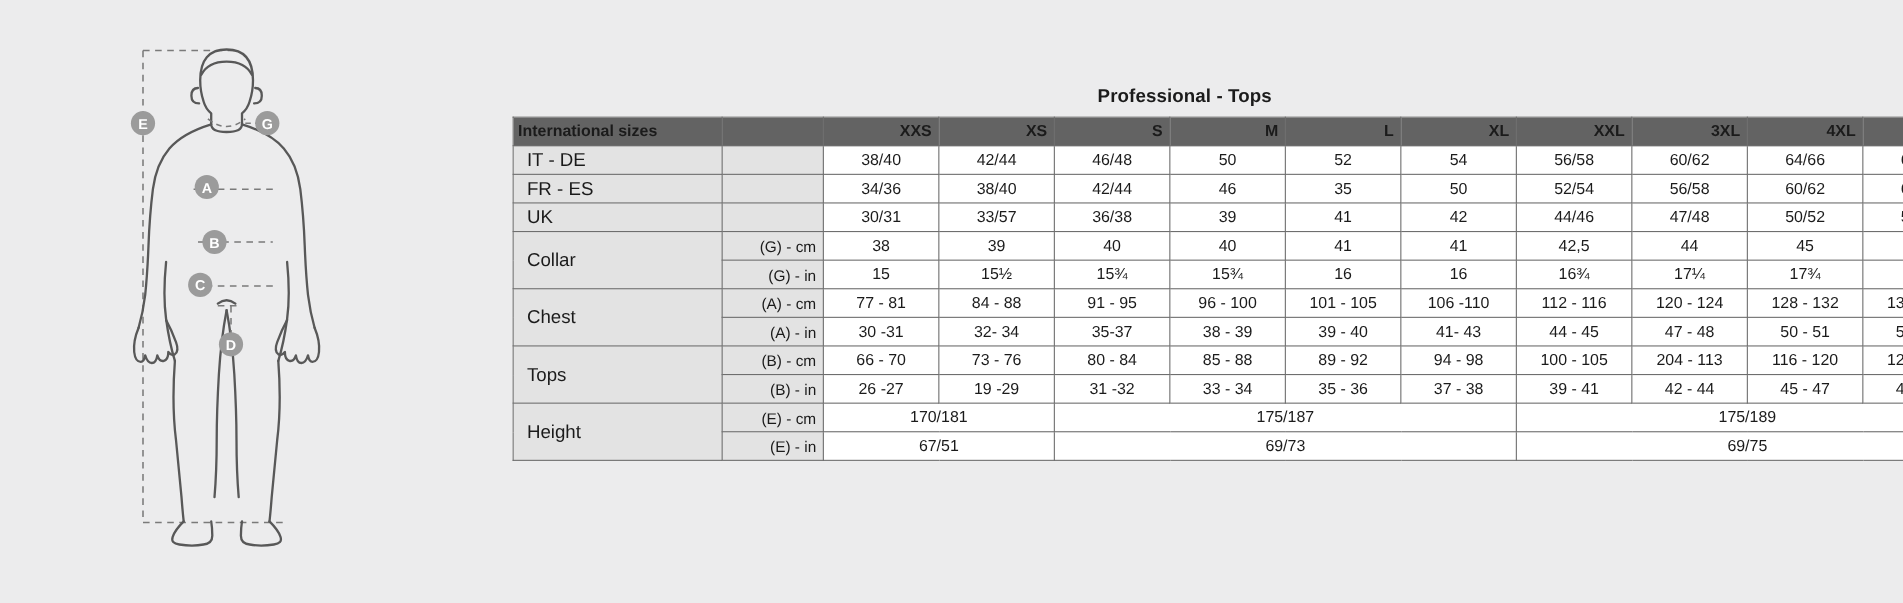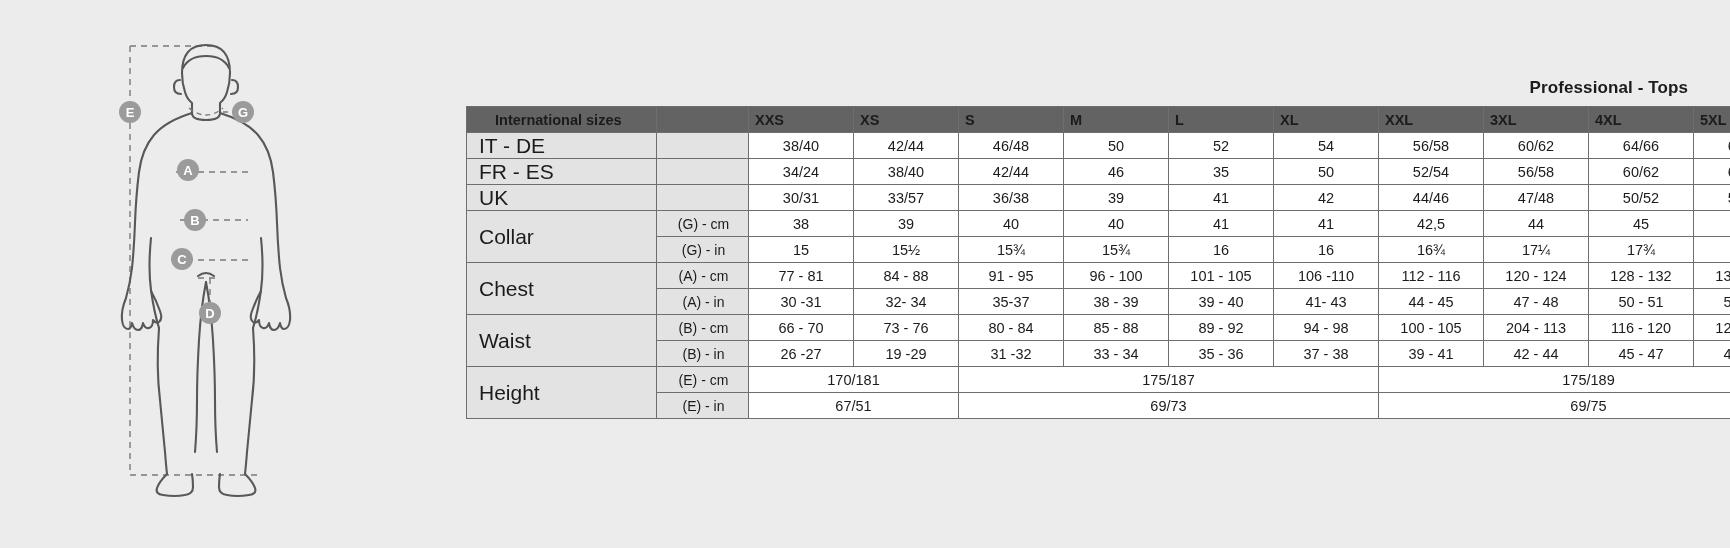--- a/index.html
+++ b/index.html
@@ -30,21 +30,21 @@
   .figure svg { display: block; }
 
   
   .table-wrap {
     position: absolute;
     left: 466px;
     top: 78px;
     width: 1222px;
   }
   .table-title {
-    text-align: right;
+    text-align: center;
     font-size: 17px;
     font-weight: bold;
     color: #1b1b1b;
     margin-bottom: 8px;
     letter-spacing: 0.1px;
   }
   table.size-chart {
     border-collapse: collapse;
     width: 1222px;
     table-layout: fixed;
@@ -58,41 +58,41 @@
     border: 1px solid #6e6e6e;
     font-size: 14.5px;
     color: #1b1b1b;
     height: 25px;
     padding: 0 6px;
   }
   thead th {
     background: #636363;
     color: #ffffff;
     font-weight: bold;
-    text-align: left;
+    text-align: right;
     height: 31px;
     font-size: 15px;
     border-color: #4e4e4e;
   }
   thead th.hdr-label {
     text-align: left;
-    padding-left: 28px;
+    padding-left: 4px;
   }
   tbody td {
     text-align: center;
     background: #ffffff;
   }
   tbody td.row-label {
     text-align: left;
     padding-left: 12px;
     background: #e3e3e3;
-    font-size: 21px;
+    font-size: 17px;
   }
   tbody td.unit-label {
-    text-align: center;
+    text-align: right;
     padding-left: 8px;
     background: #e3e3e3;
     font-size: 14px;
   }
   tbody td.blank-unit {
     background: #e3e3e3;
   }
   .footnote {
     margin-top: 7px;
     text-align: right;
@@ -234,21 +234,21 @@
           <td>54</td>
           <td>56/58</td>
           <td>60/62</td>
           <td>64/66</td>
           <td>68/70</td>
         </tr>
 
         <tr>
           <td class="row-label">FR - ES</td>
           <td class="blank-unit"></td>
-          <td>34/24</td>
+          <td>34/36</td>
           <td>38/40</td>
           <td>42/44</td>
           <td>46</td>
           <td>35</td>
           <td>50</td>
           <td>52/54</td>
           <td>56/58</td>
           <td>60/62</td>
           <td>64/66</td>
         </tr>
@@ -320,21 +320,21 @@
           <td>38 - 39</td>
           <td>39 - 40</td>
           <td>41- 43</td>
           <td>44 - 45</td>
           <td>47 - 48</td>
           <td>50 - 51</td>
           <td>53 - 55</td>
         </tr>
 
         <tr>
-          <td class="row-label" rowspan="2">Waist</td>
+          <td class="row-label" rowspan="2">Tops</td>
           <td class="unit-label">(B) - cm</td>
           <td>66 - 70</td>
           <td>73 - 76</td>
           <td>80 - 84</td>
           <td>85 - 88</td>
           <td>89 - 92</td>
           <td>94 - 98</td>
           <td>100 - 105</td>
           <td>204 - 113</td>
           <td>116 - 120</td>

